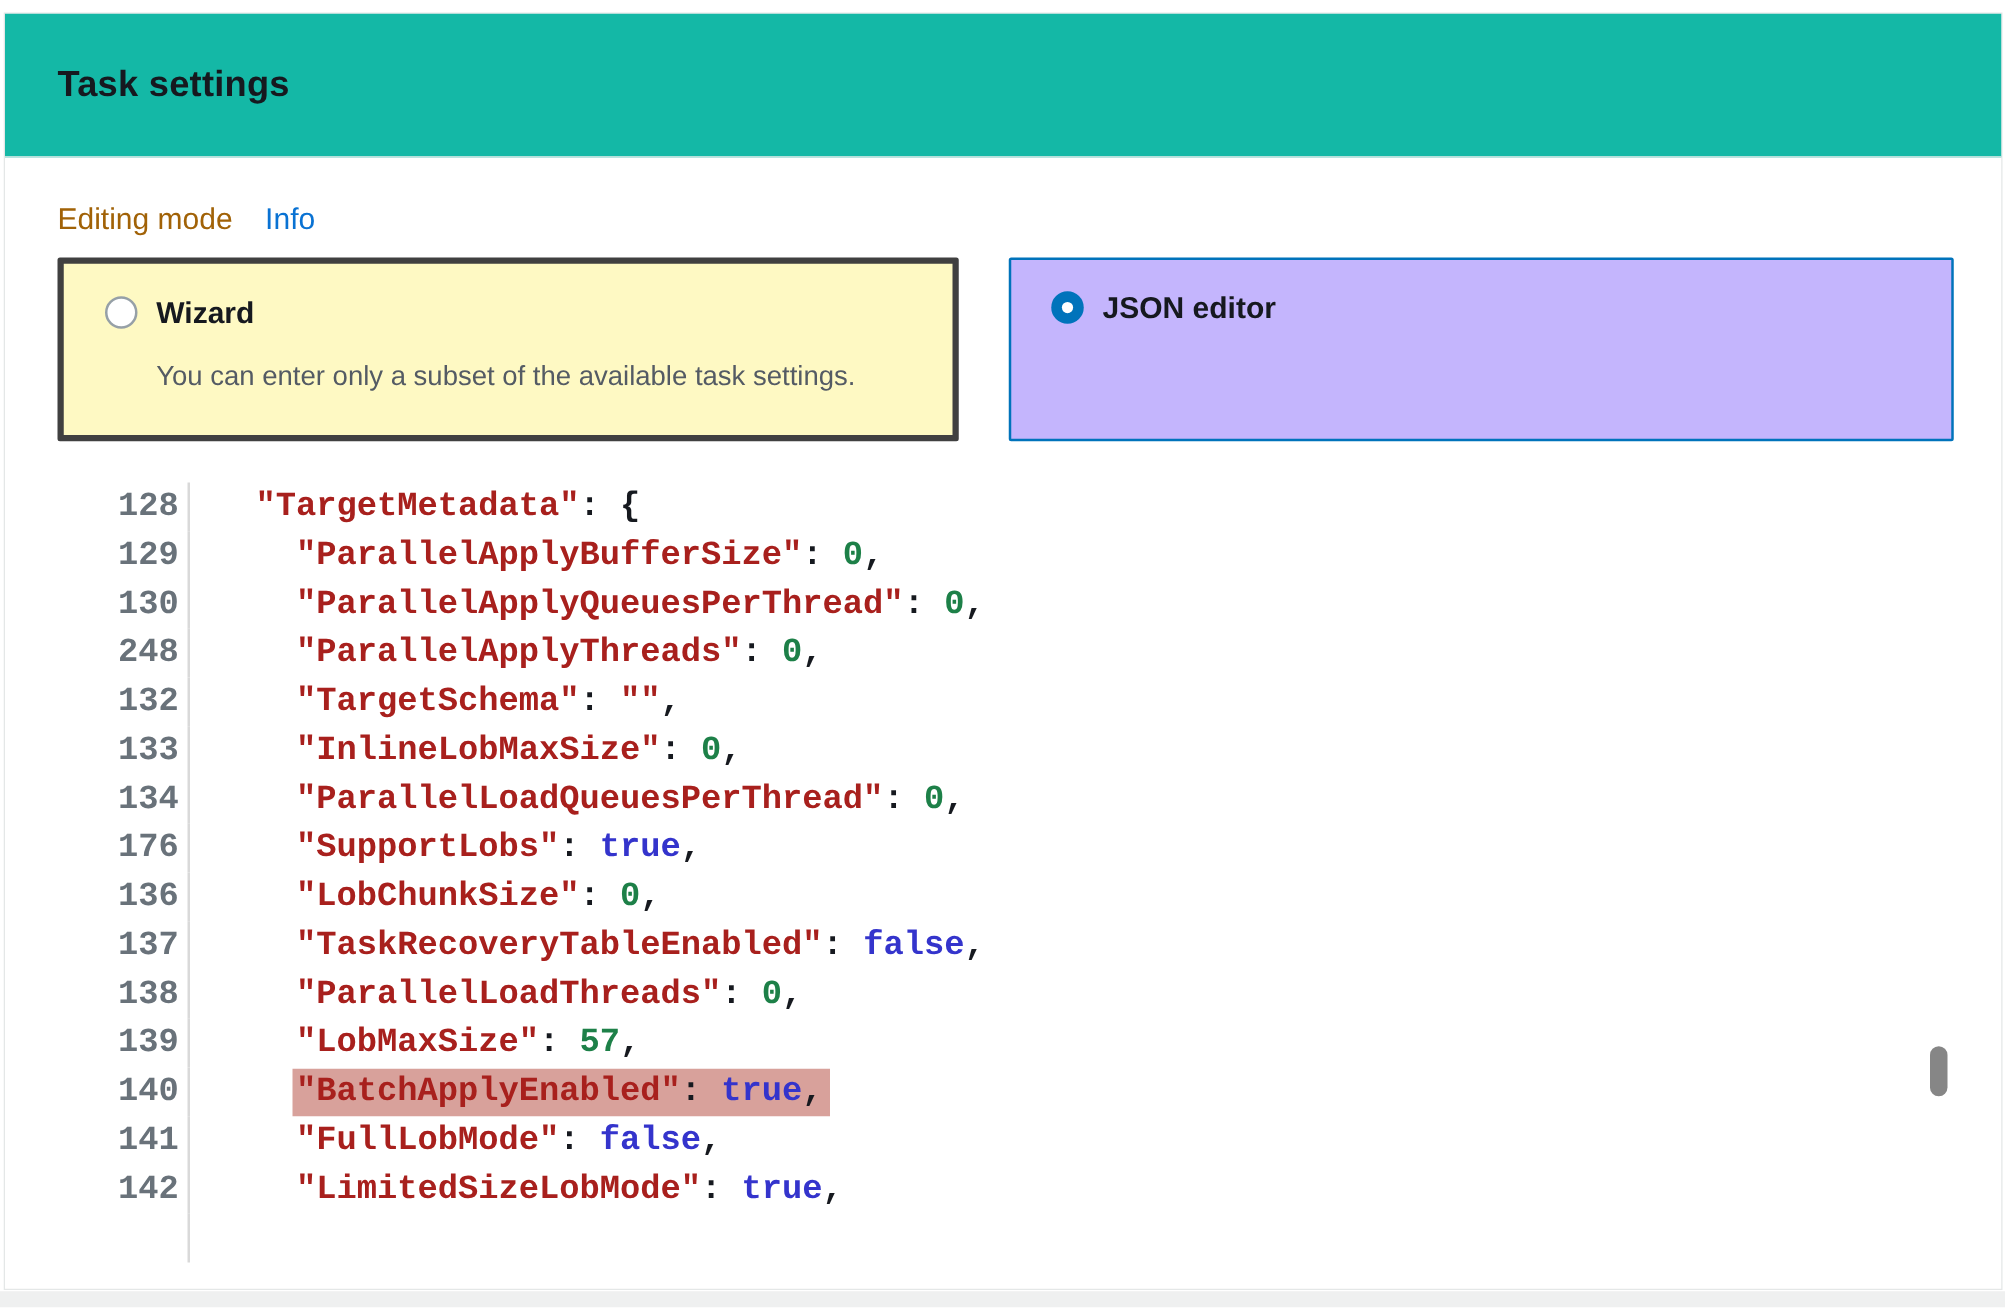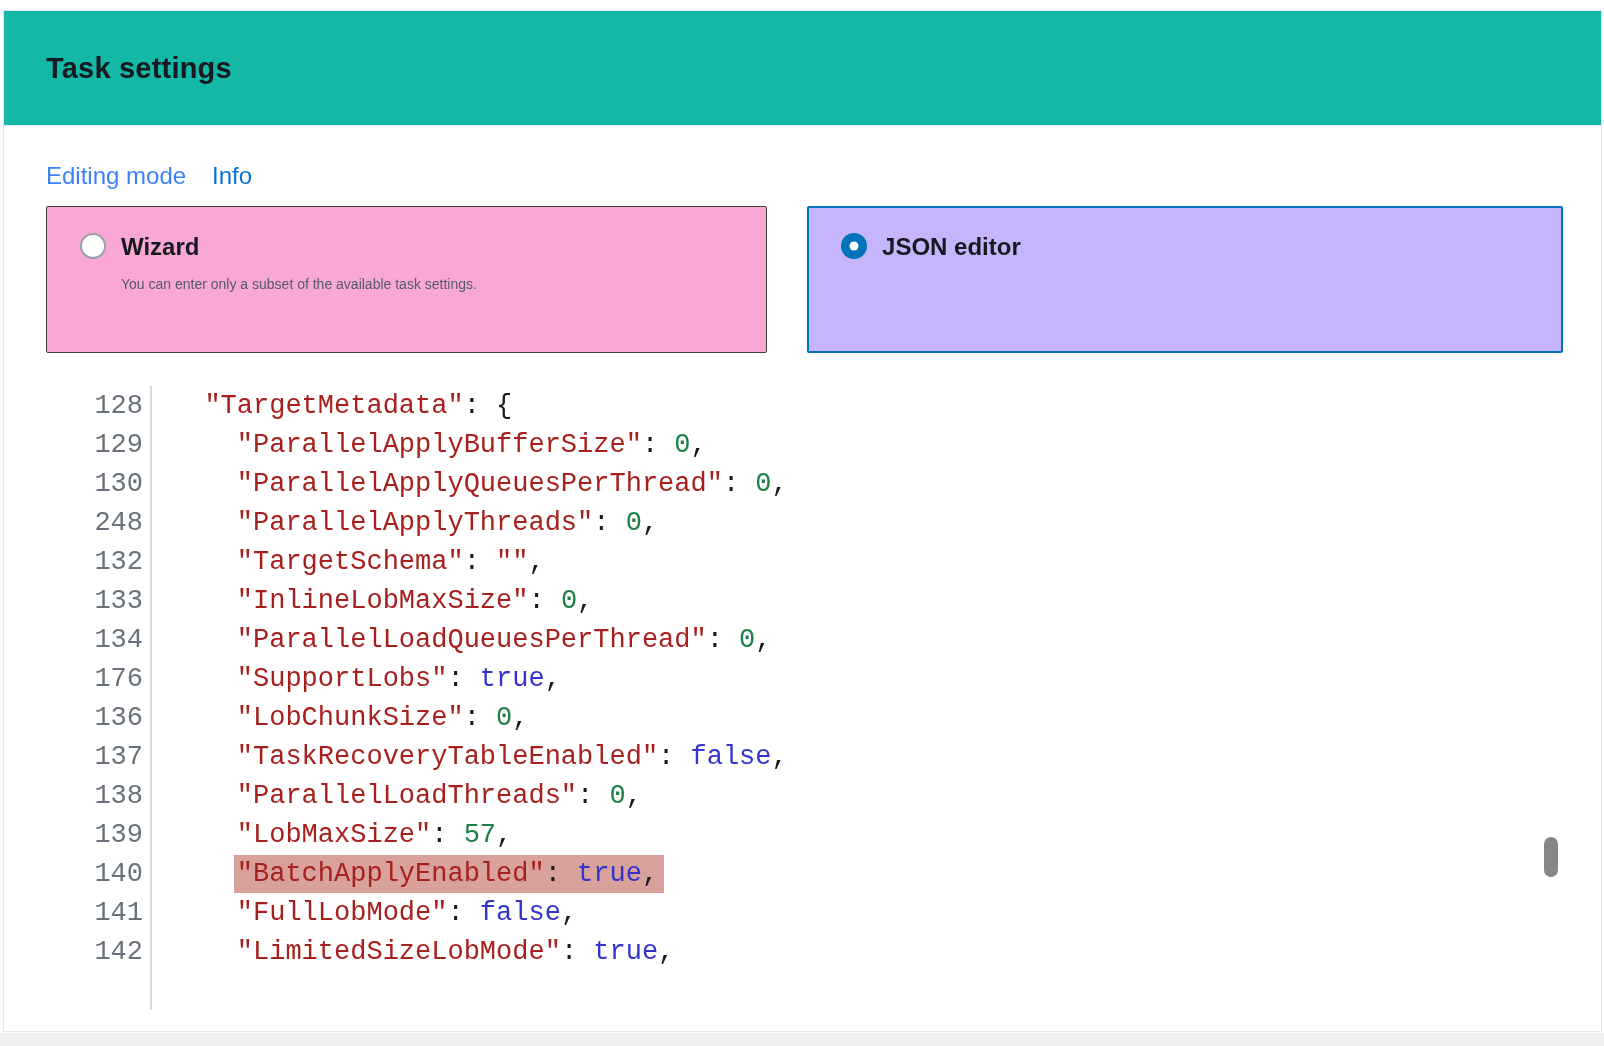--- a/index.html
+++ b/index.html
@@ -39,38 +39,38 @@
   }
   .panel-body { padding: 0 38px 0 42px; }
 
   .field-label-row {
     margin-top: 33px;
     font-size: 24px;
     line-height: 34px;
     display: flex;
     align-items: baseline;
   }
-  .field-label { color: #3b82f6; }
+  .field-label { color: #a16207; }
   .info-link {
     margin-left: 26px;
     color: #0972d3;
     font-weight: 400;
     text-decoration: none;
     cursor: pointer;
   }
 
   .tiles {
     margin-top: 13px;
     display: flex;
     gap: 40px;
   }
   .tile {
-    border: 1px solid #404040;
+    border: 5px solid #404040;
     border-radius: 2px;
-    background: #f9a8d4;
+    background: #fef9c3;
     padding: 23px 24px 0 33px;
     display: flex;
     align-items: flex-start;
     gap: 15px;
     height: 147px;
     cursor: pointer;
   }
   .tile.wizard { width: 723px; }
   .tile.selected {
     border: 2px solid #0073bb;
@@ -99,28 +99,29 @@
     left: 50%; top: 50%;
     transform: translate(-50%, -50%);
   }
   .tile-title {
     font-size: 24px;
     font-weight: 700;
     line-height: 33px;
     color: #16191f;
   }
   .tile-desc {
-    margin-top: 5px;
-    font-size: 14px;
+    margin-top: 17px;
+    font-size: 22px;
     line-height: 33px;
     color: #545b64;
   }
 
   .code-editor {
     margin: 33px 0 0 40px;
+    font-weight: bold;
   }
   .code-row {
     display: flex;
     height: 39px;
     align-items: center;
     font-family: "Liberation Mono", monospace;
     font-size: 27px;
   }
   .gutter-num {
     width: 66px;

